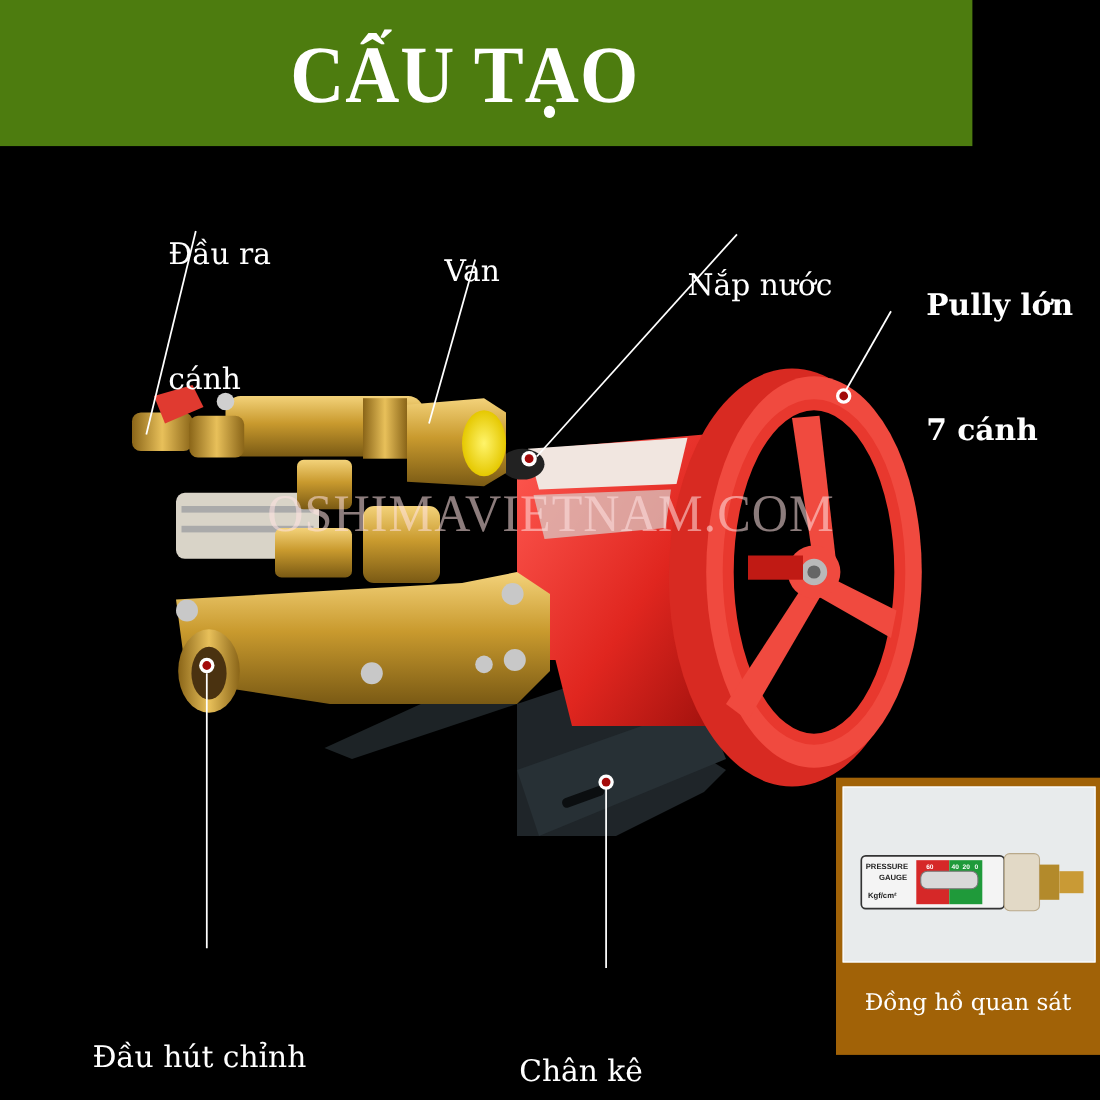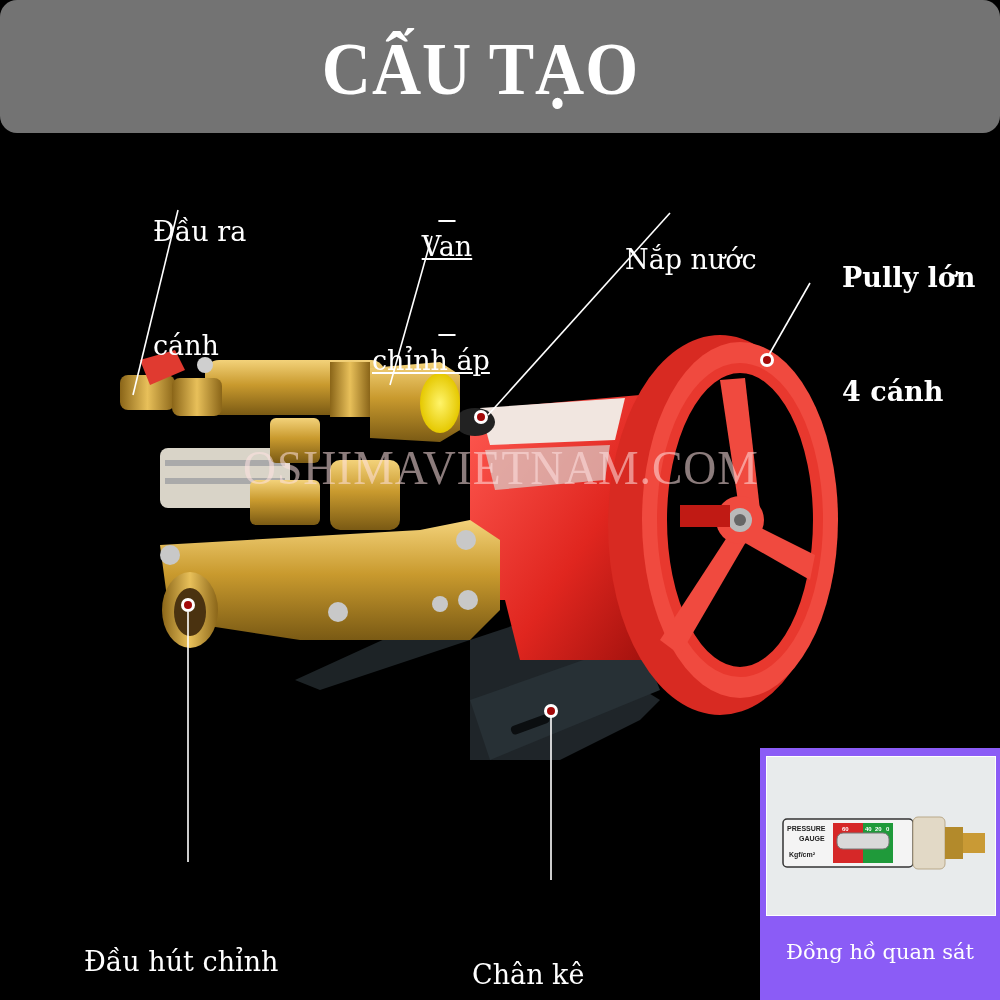--- a/index.html
+++ b/index.html
@@ -1,22 +1,22 @@
 <!DOCTYPE html>
 <html><head>
 <meta charset="utf-8">
 <style>
   * { margin: 0; padding: 0; box-sizing: border-box; }
   html, body { width: 1000px; height: 1000px; background: #000; overflow: hidden; }
   body { position: relative; font-family: "DejaVu Serif", "Liberation Serif", serif; color: #fff; }
 
   .header {
-    position: absolute; left: 0; top: 0; width: 1000px; height: 133px;
-    background: #737373;
-    display: flex; align-items: center; justify-content: center; border-radius: 17px;
+    position: absolute; left: 0; top: 0; width: 884px; height: 133px;
+    background: #4d7c0f;
+    display: flex; align-items: center; justify-content: center;
   }
   .header-title {
     font-family: "Liberation Serif", "DejaVu Serif", serif;
     font-weight: bold; font-size: 74px; letter-spacing: 1px;
     color: #fff; transform: scaleX(0.92); margin-left: -40px; margin-top: 6px;
   }
 
   .stage { position: absolute; left: 0; top: 133px; width: 1000px; height: 867px; background: #000; }
   .pump-svg { position: absolute; left: 0; top: 0; width: 1000px; height: 1000px; }
 
@@ -26,22 +26,22 @@
   }
 
   .watermark {
     position: absolute; left: 243px; top: 440px;
     font-family: "Liberation Serif", "DejaVu Serif", serif;
     font-size: 48px; letter-spacing: 1px; color: rgba(255,225,225,0.55);
     white-space: nowrap; transform: scaleX(0.95); transform-origin: left;
   }
 
   .inset {
-    position: absolute; left: 760px; top: 748px; width: 240px; height: 252px;
-    background: #8b5cf6;
+    position: absolute; left: 760px; top: 707px; width: 240px; height: 252px;
+    background: #a16207;
   }
   .inset-photo {
     position: absolute; left: 6px; top: 8px; width: 230px; height: 160px;
     background: #e8ebec; border: 1px solid #fff;
   }
   .inset-caption {
     position: absolute; left: 0; top: 192px; width: 240px; text-align: center;
     font-family: "DejaVu Serif", "Liberation Serif", serif;
     font-size: 21px; color: #fff; white-space: nowrap;
   }
@@ -161,32 +161,31 @@
   </g>
 </svg>
 
 <div class="watermark">OSHIMAVIETNAM.COM</div>
 
 <div class="label" style="left:142px; top:137px;margin-left:11px;">
   <div>Đầu ra</div>
   <div>cánh</div>
 </div>
 
-<div class="label" style="left:404px; top:152px; text-align:center;text-decoration:underline;">
+<div class="label" style="left:404px; top:152px; text-align:right;">
   <div style="padding-left:0px;">Van</div>
-  <div style="margin-left:-32px;">chỉnh áp</div>
 </div>
 
 <div class="label" style="left:625px; top:165px;">
   <div>Nắp nước</div>
 </div>
 
 <div class="label" style="left:842px; top:183px;font-weight:bold;">
   <div>Pully lớn</div>
-  <div>4 cánh</div>
+  <div>7 cánh</div>
 </div>
 
 <div class="label" style="left:84px; top:867px;">
   <div>Đầu hút chỉnh</div>
 </div>
 
 <div class="label" style="left:472px; top:880px;">
   <div>Chân kê</div>
   
 </div>

